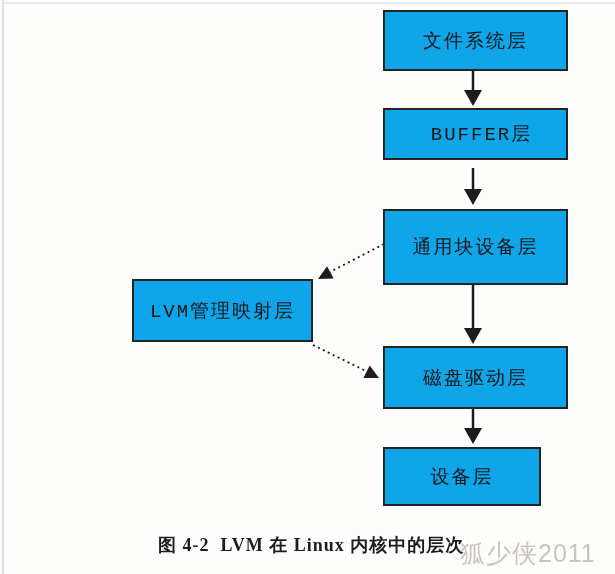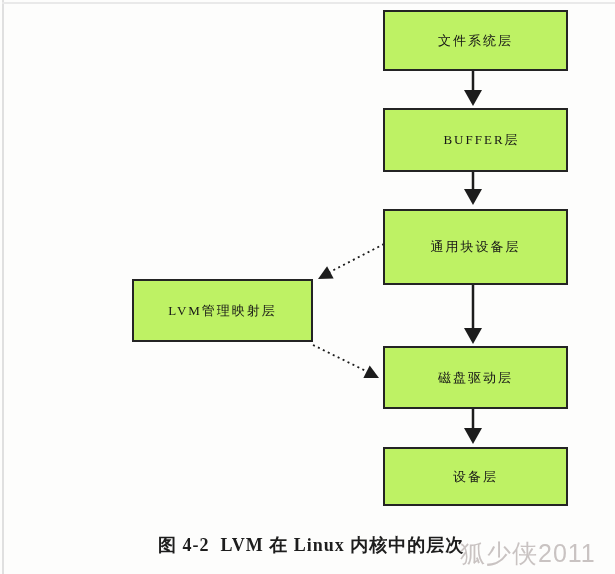--- a/index.html
+++ b/index.html
@@ -9,33 +9,34 @@
     font-family:"Liberation Serif","DejaVu Serif",serif;
     position:relative;overflow:hidden;
   }
   .canvas{position:absolute;left:0;top:0;width:615px;height:574px;}
   
   .scan-edge-left{position:absolute;left:2px;top:0;width:2px;height:574px;background:#e0e0e0;}
   .scan-edge-top{position:absolute;left:2px;top:2px;width:613px;height:2px;background:#e9e9e9;}
   .arrow-layer{position:absolute;left:0;top:0;width:615px;height:574px;}
   .node{
     position:absolute;
-    background:#bef264;
+    background:#0ea5e9;
     border:2px solid #242424;
     display:flex;align-items:center;justify-content:center;
-    font-size:13px;color:#161616;
+    font-size:19px;color:#161616;
     letter-spacing:2px;
     box-sizing:border-box;
+    font-family:Liberation Mono, monospace;
   }
   .node-fs     {left:383px;top:10px; width:185px;height:61px;}
-  .node-buffer {left:383px;top:108px;width:185px;height:64px;padding-left:12px;}
+  .node-buffer {left:383px;top:108px;width:185px;height:52px;padding-left:12px;}
   .node-generic{left:383px;top:209px;width:185px;height:76px;}
   .node-lvm    {left:132px;top:279px;width:181px;height:63px;}
   .node-disk   {left:383px;top:346px;width:185px;height:63px;}
-  .node-device {left:383px;top:447px;width:185px;height:59px;text-align:center;}
+  .node-device {left:383px;top:447px;width:158px;height:59px;text-align:center;}
   .caption{
     position:absolute;left:158px;top:533px;
     font-size:18px;font-weight:600;color:#1d1d1d;
     letter-spacing:1px;white-space:pre;
   }
   .watermark{
     position:absolute;left:460px;top:537px;
     font-family:"Liberation Sans","DejaVu Sans",sans-serif;
     font-size:25px;font-weight:300;color:#c9c3c2;
     letter-spacing:1px;white-space:pre;

